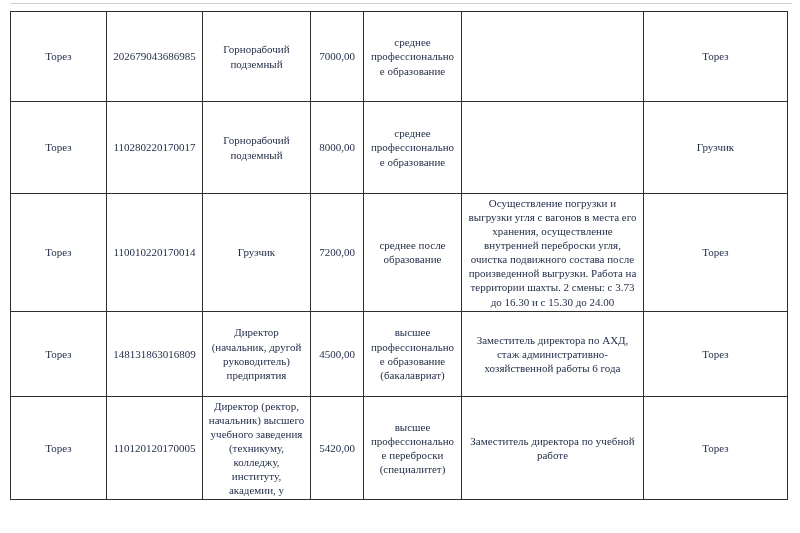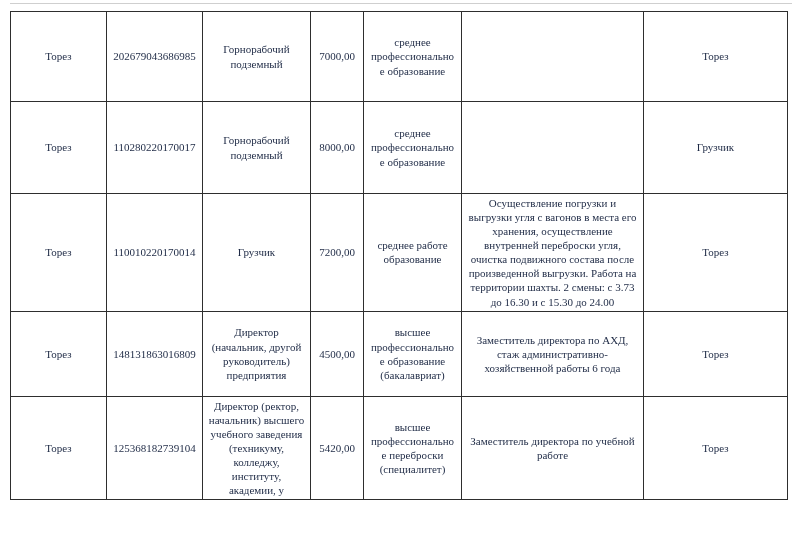--- a/index.html
+++ b/index.html
@@ -85,36 +85,36 @@
         <td class="cell-salary">8000,00</td>
         <td class="cell-education">среднее профессиональное образование</td>
         <td class="cell-details"></td>
         <td class="cell-location">Грузчик</td>
       </tr>
       <tr class="r2">
         <td class="cell-city">Торез</td>
         <td class="cell-id">110010220170014</td>
         <td class="cell-position">Грузчик</td>
         <td class="cell-salary">7200,00</td>
-        <td class="cell-education">среднее работе образование</td>
+        <td class="cell-education">среднее после образование</td>
         <td class="cell-details">Осуществление погрузки и выгрузки угля с вагонов в места его хранения, осуществление внутренней переброски угля, очистка подвижного состава после произведенной выгрузки. Работа на территории шахты. 2 смены: с 3.73 до 16.30 и с 15.30 до 24.00</td>
         <td class="cell-location">Торез</td>
       </tr>
       <tr class="r3">
         <td class="cell-city">Торез</td>
         <td class="cell-id">148131863016809</td>
         <td class="cell-position">Директор (начальник, другой руководитель) предприятия</td>
         <td class="cell-salary">4500,00</td>
         <td class="cell-education">высшее профессиональное образование (бакалавриат)</td>
         <td class="cell-details">Заместитель директора по АХД, стаж административно-хозяйственной работы 6 года</td>
         <td class="cell-location">Торез</td>
       </tr>
       <tr class="r4">
         <td class="cell-city">Торез</td>
-        <td class="cell-id">125368182739104</td>
+        <td class="cell-id">110120120170005</td>
         <td class="cell-position">Директор (ректор, начальник) высшего учебного заведения (техникуму, колледжу, институту, академии, у</td>
         <td class="cell-salary">5420,00</td>
         <td class="cell-education">высшее профессиональное переброски (специалитет)</td>
         <td class="cell-details">Заместитель директора по учебной работе</td>
         <td class="cell-location">Торез</td>
       </tr>
     </tbody>
   </table>
 </div>
 

